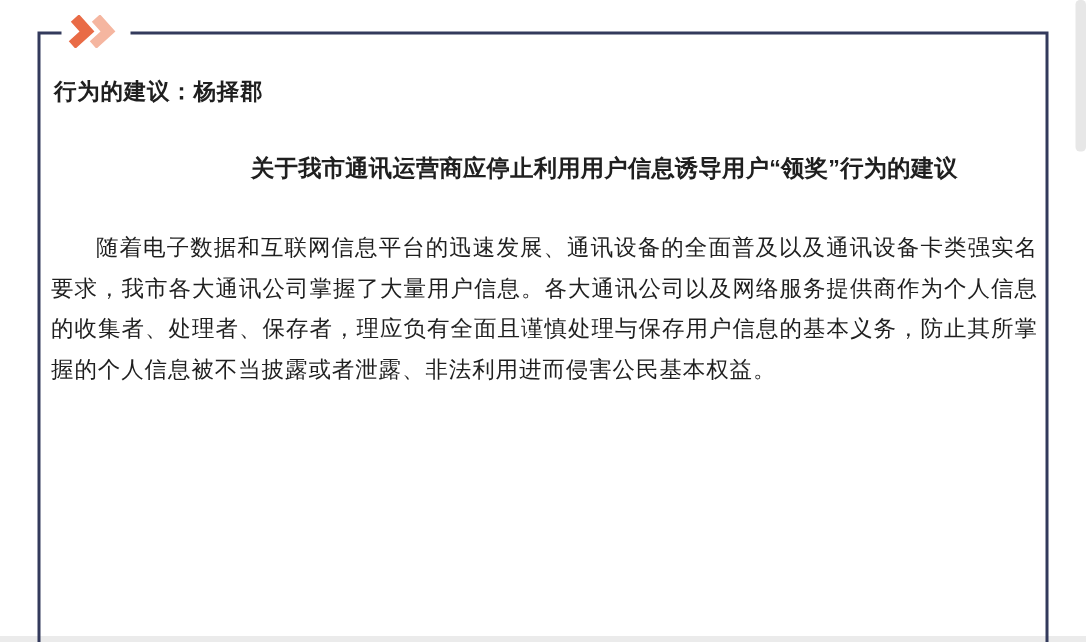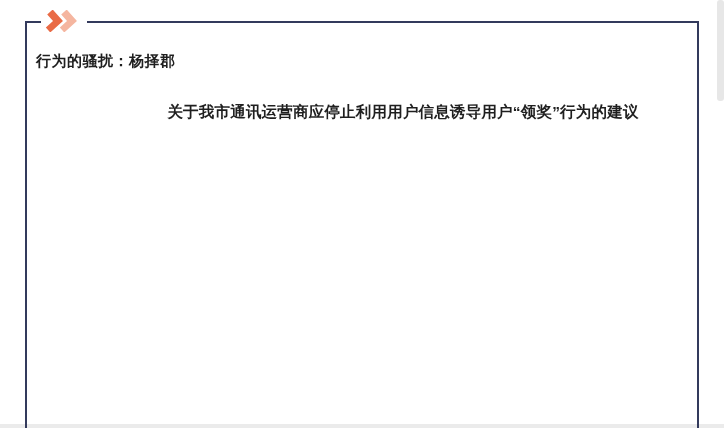--- a/index.html
+++ b/index.html
@@ -102,21 +102,22 @@
 
 <div class="chevron-decor">
   <svg width="40" height="22" viewBox="0 0 40 22">
     <g transform="skewX(-6)" transform-origin="20 11">
       <polyline points="5,2 14,11 5,20" fill="none" stroke="#e96b46" stroke-width="7"></polyline>
       <polyline points="19,2 28,11 19,20" fill="none" stroke="#f5b6a0" stroke-width="7"></polyline>
     </g>
   </svg>
 </div>
 
-<div class="rep-line">行为的骚扰：杨择郡</div>
+<div class="rep-line">行为的建议：杨择郡</div>
 
 <div class="doc-title">关于我市通讯运营商应停止利用用户信息诱导用户“领奖”行为的建议</div>
 
 <div class="doc-body">
+  <p>随着电子数据和互联网信息平台的迅速发展、通讯设备的全面普及以及通讯设备卡类强实名要求，我市各大通讯公司掌握了大量用户信息。各大通讯公司以及网络服务提供商作为个人信息的收集者、处理者、保存者，理应负有全面且谨慎处理与保存用户信息的基本义务，防止其所掌握的个人信息被不当披露或者泄露、非法利用进而侵害公民基本权益。</p>
 </div>
 
 <div class="scrollbar-thumb"></div>
 <div class="bottom-strip"></div>
 
 </body></html>

